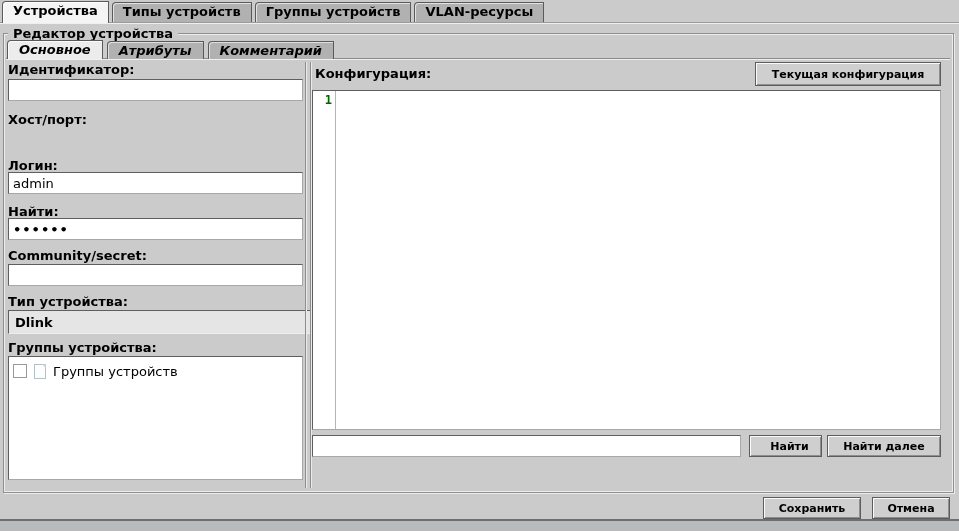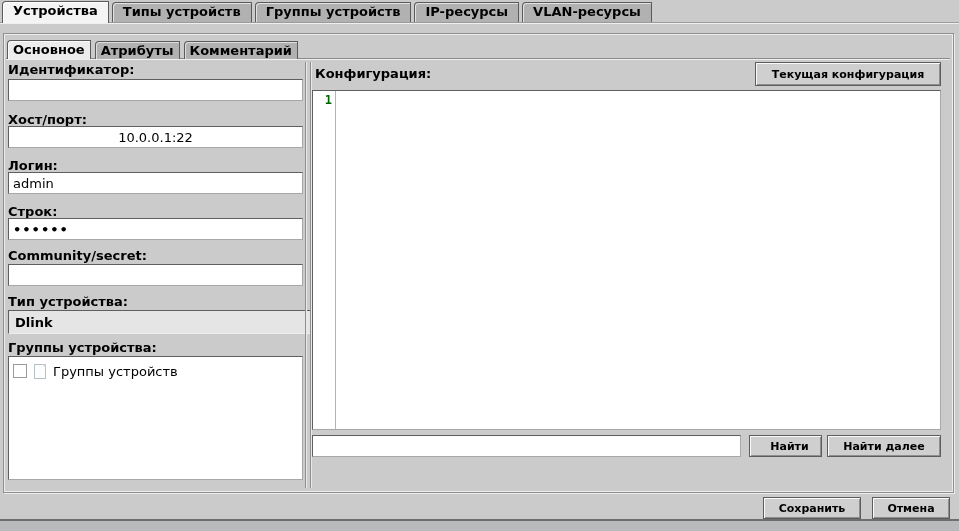--- a/index.html
+++ b/index.html
@@ -36,26 +36,27 @@
   }
   .frame-title {
     position:absolute; left:8px; top:26px; z-index:2;
     padding:0 5px; background:#cbcbcb; font-weight:bold; line-height:15px;
   }
 
   
   .inner-tabs { position:absolute; left:7px; top:40px; height:19px; display:flex; gap:4px; z-index:3; }
   .itab {
     box-sizing:border-box; height:18px; margin-top:1px;
-    padding:0 5px;
+    padding:0 11px;
     background:#b1b1b1;
     border:1px solid #5a5a5a; border-bottom:none;
     border-top-left-radius:4px;
     font-weight:bold; line-height:18px; white-space:nowrap; cursor:default;
     box-shadow: inset 1px 1px 0 #dedede;
+    font-style: italic;
   }
   .itab.active { height:19px; margin-top:0; background:#ececec; box-shadow: inset 1px 1px 0 #fbfbfb; }
   .inner-tabline { position:absolute; left:6px; top:58px; width:944px; height:1px; background:#efefef; border-top:1px solid #8a8a8a; z-index:1; }
 
   
   .lbl { position:absolute; font-weight:bold; white-space:nowrap; }
   .tfield {
     position:absolute; box-sizing:border-box; height:22px; width:295px; left:8px;
     background:#ffffff;
     border:1px solid; border-color:#5f5f5f #a8a8a8 #a8a8a8 #5f5f5f;
@@ -136,44 +137,43 @@
 </style>
 </head>
 <body>
 
 <div class="app">
 
   <div class="outer-tabs">
     <div class="otab active">Устройства</div>
     <div class="otab">Типы устройств</div>
     <div class="otab">Группы устройств</div>
-    <div class="otab">IP-ресурсы</div>
     <div class="otab">VLAN-ресурсы</div>
   </div>
   <div class="outer-tabline"></div>
 
   <div class="frame"></div>
+  <div class="frame-title">Редактор устройства</div>
 
   <div class="inner-tabs">
     <div class="itab active">Основное</div>
     <div class="itab">Атрибуты</div>
     <div class="itab">Комментарий</div>
   </div>
   <div class="inner-tabline"></div>
 
   <div class="lbl" style="left:8px; top:62px;">Идентификатор:</div>
   <input class="tfield" style="top: 79px;" value="">
 
   <div class="lbl" style="left:8px; top:112px;">Хост/порт:</div>
-  <input class="tfield" style="top: 126px; text-align: center;" value="10.0.0.1:22">
 
   <div class="lbl" style="left:8px; top:158px;">Логин:</div>
   <input class="tfield" style="top: 172px;" value="admin">
 
-  <div class="lbl" style="left:8px; top:204px;">Строк:</div>
+  <div class="lbl" style="left:8px; top:204px;">Найти:</div>
   <input class="tfield" style="top: 218px; font-weight: bold; letter-spacing: 1px;" value="••••••">
 
   <div class="lbl" style="left:8px; top:248px;">Community/secret:</div>
   <input class="tfield" style="top: 264px;" value="">
 
   <div class="lbl" style="left:8px; top:294px;">Тип устройства:</div>
   <div class="combo">
     <span class="combo-value">Dlink</span>
     <span class="combo-arrow"></span>
   </div>

